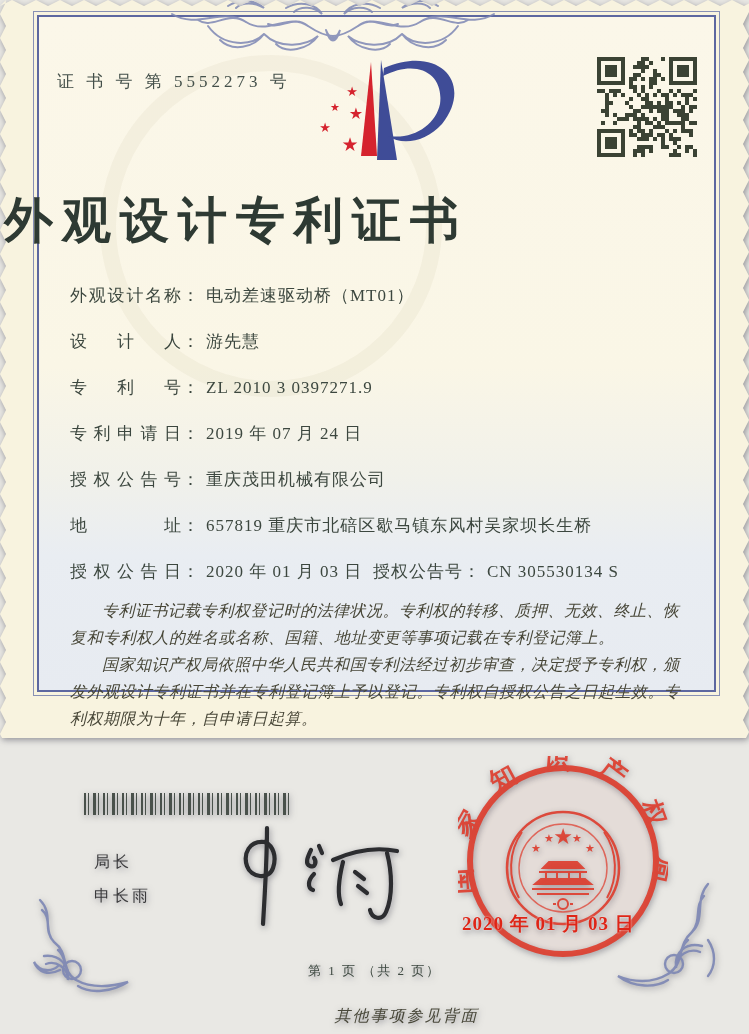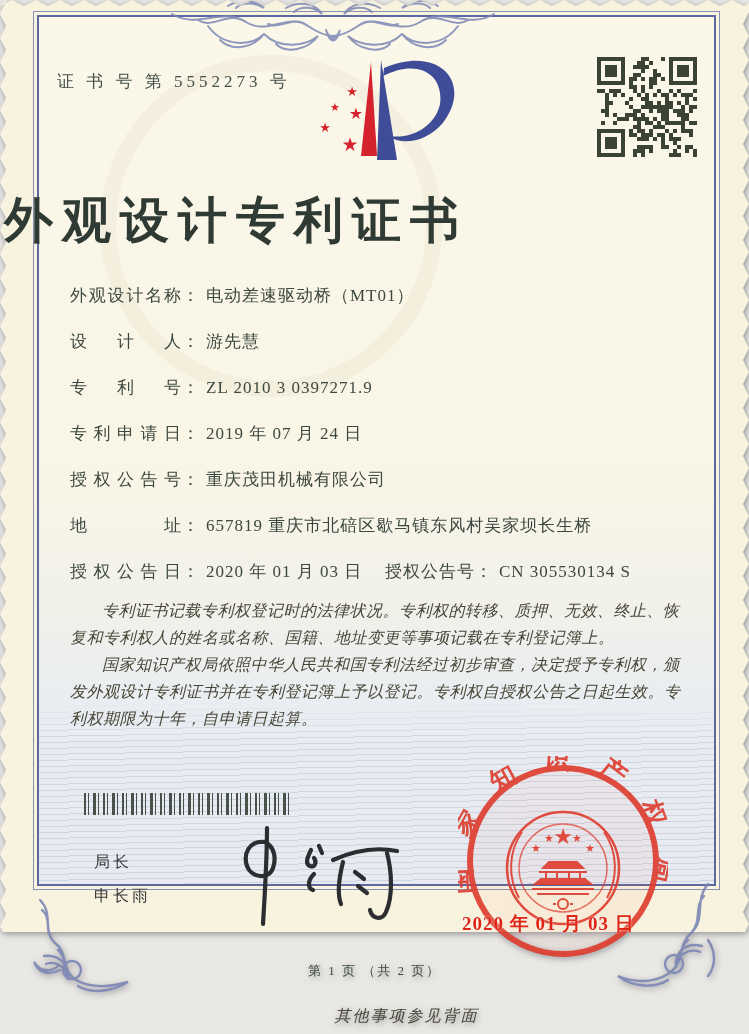--- a/index.html
+++ b/index.html
@@ -1,38 +1,38 @@
 <!DOCTYPE html>
 <html><head>
 <meta charset="utf-8">
 <style>
   html,body{margin:0;padding:0;width:749px;height:1034px;overflow:hidden;background:#e9e8e4;}
   .wrap{width:749px;height:1034px;filter:drop-shadow(1px 2px 3px rgba(60,60,75,.5));}
-  .page{position:relative;width:749px;height:932px;background:#f8f3df;font-family:"Liberation Serif","DejaVu Serif",serif;}
+  .page{position:relative;width:749px;height:738px;background:#f8f3df;font-family:"Liberation Serif","DejaVu Serif",serif;}
   
   .frame-outer{position:absolute;left:33px;top:11px;right:29px;bottom:42px;border:1px solid #8890b5;}
   .frame-inner{position:absolute;left:3px;top:3px;right:3px;bottom:3px;border:2px solid #5d67a0;}
   .inner-bg{position:absolute;left:39px;top:17px;right:35px;bottom:48px;
     background:linear-gradient(180deg,#fbf7e9 0%,#faf6e6 52%,#f1f1ea 68%,#e9edf2 80%,#e7ebf1 100%);}
   .waves{position:absolute;left:39px;right:35px;top:700px;bottom:48px;
     background:repeating-linear-gradient(179deg,rgba(125,145,180,.25) 0 1px,transparent 1px 6px);
     -webkit-mask-image:linear-gradient(180deg,transparent,#000 22%);
             mask-image:linear-gradient(180deg,transparent,#000 22%);}
   .watermark{position:absolute;left:100px;top:55px;width:310px;height:310px;border-radius:50%;
     border:16px solid rgba(190,178,140,.10);}
   .cert-no{position:absolute;left:57px;top:70px;font-size:17px;letter-spacing:4px;color:#44504a;}
   .logo{position:absolute;left:290px;top:50px;}
   .qr{position:absolute;left:597px;top:57px;}
   .title{position:absolute;left:4px;top:188px;width:100%;text-align:left;font-size:49px;font-weight:700;
     letter-spacing:9px;color:#2e3a33;}
   .rows{position:absolute;left:70px;top:284px;width:625px;font-size:17px;color:#3c473f;}
   .row{position:relative;height:46px;letter-spacing:1px;white-space:nowrap;}
   .flabel{display:inline-block;width:112px;text-align:justify;text-align-last:justify;vertical-align:top;}
   .fvalue{margin-left:6px;}
-  .grant2{position:absolute;left:315px;top:0;}
+  .grant2{position:absolute;left:303px;top:0;}
   .paras{position:absolute;left:70px;top:597px;width:622px;font-size:16px;line-height:27px;color:#474637;
     font-style:italic;letter-spacing:.5px;}
   .paras p{margin:0;text-indent:2em;}
   .barcode{position:absolute;left:84px;top:793px;width:206px;height:22px;
     background:repeating-linear-gradient(90deg,#49514b 0 2px,transparent 2px 4px,#49514b 4px 5px,
       transparent 5px 9px,#49514b 9px 12px,transparent 12px 14px,#49514b 14px 15px,transparent 15px 19px);}
   .director{position:absolute;left:86px;top:845px;font-family:"Liberation Sans","DejaVu Sans",sans-serif;
     font-size:16px;color:#3a3a3c;letter-spacing:3px;line-height:34px;margin-left:8px;}
   .signature{position:absolute;left:215px;top:820px;}
   .seal{position:absolute;left:458px;top:756px;opacity:.9;}

